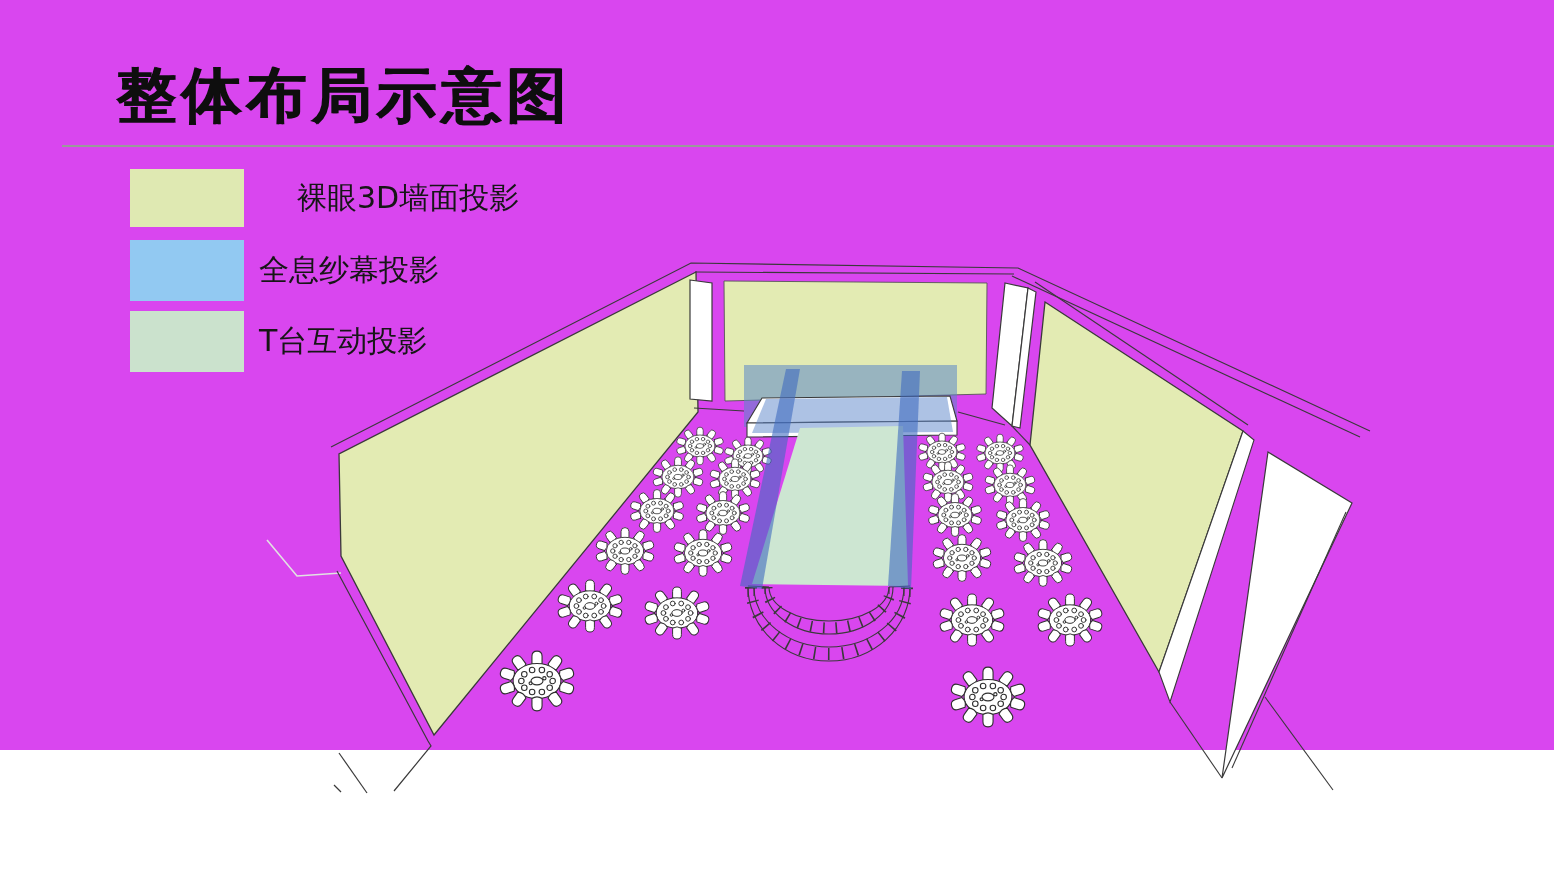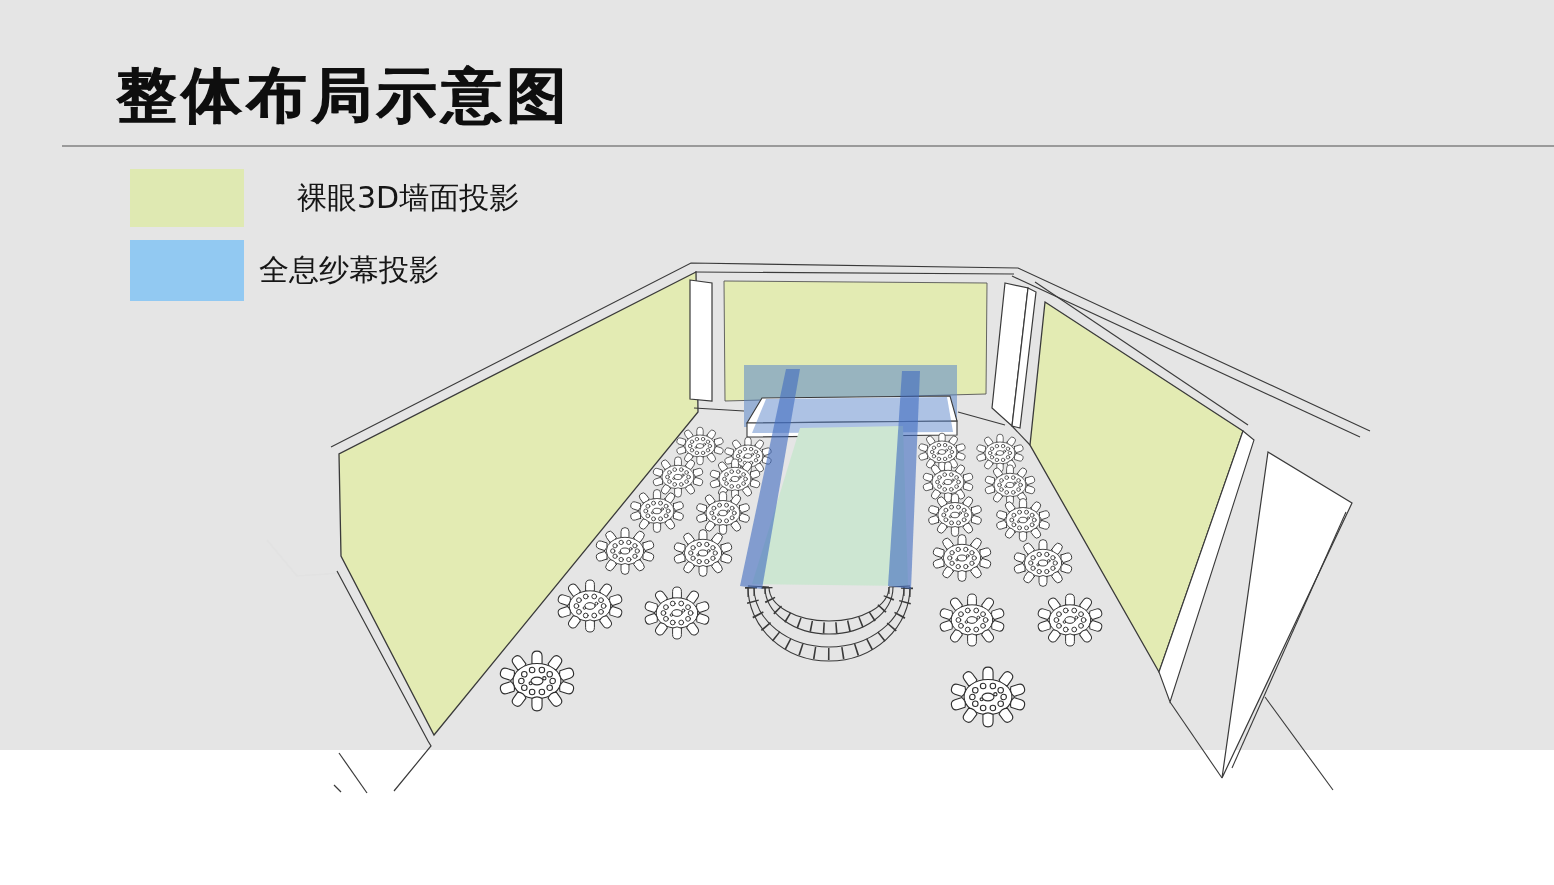--- a/index.html
+++ b/index.html
@@ -1,18 +1,18 @@
 <!DOCTYPE html>
 <html><head>
 <meta charset="utf-8">
 <style>
   html,body{margin:0;padding:0;background:#fff;}
   body{width:1554px;height:885px;overflow:hidden;
        font-family:"DejaVu Sans","Liberation Sans",sans-serif;}
-  .stage{position:relative;width:1554px;height:750px;background:#e5e5e5;}
+  .stage{position:relative;width:1554px;height:750px;background:#d946ef;}
   .title{position:absolute;left:116px;top:62px;margin:0;
          font-size:60px;line-height:1.1;font-weight:900;letter-spacing:5px;
          color:#0e0e0e;text-shadow:1.3px 0 0 currentColor;}
   .rule{position:absolute;left:62px;top:145px;width:1492px;height:2px;
         background:#9a9a9a;}
   .legend{position:absolute;left:130px;top:169px;}
   .legend-row{display:flex;align-items:center;}
   .legend-row.r1{margin-bottom:13px;gap:38px;}
   .legend-row.r2{margin-bottom:10px;text-align:right;}
   .sw{width:114px;flex:0 0 114px;}
@@ -29,20 +29,24 @@
   <div class="rule"></div>
 
   <div class="legend">
     <div class="legend-row r1">
       <div class="sw h1" style="background: rgb(223, 233, 178);"></div>
       <span class="legend-label">裸眼3D墙面投影</span>
     </div>
     <div class="legend-row r2">
       <div class="sw h2" style="background: rgb(146, 201, 242);"></div>
       <span class="legend-label">全息纱幕投影</span>
+    </div>
+    <div class="legend-row">
+      <div class="sw h3" style="background: rgb(203, 226, 205);"></div>
+      <span class="legend-label">T台互动投影</span>
     </div>
   </div>
 
   <svg class="scene" width="1554" height="885" viewBox="0 0 1554 885">
     <defs>
       <path id="chair-shape" d="M-5.5,6 L-5.5,-2 Q-5.5,-7.5 0,-7.5 Q5.5,-7.5 5.5,-2 L5.5,6 Q0,9.5 -5.5,6 Z"></path>
       <g id="table-symbol" stroke="#2e2e2e" stroke-width="1.2" fill="#ffffff" stroke-linejoin="round" stroke-linecap="round">
 
         <use href="#chair-shape" transform="translate(-32.3,-7.7) rotate(288)"></use>
         <use href="#chair-shape" transform="translate(-20,-20.2) rotate(324)"></use>

